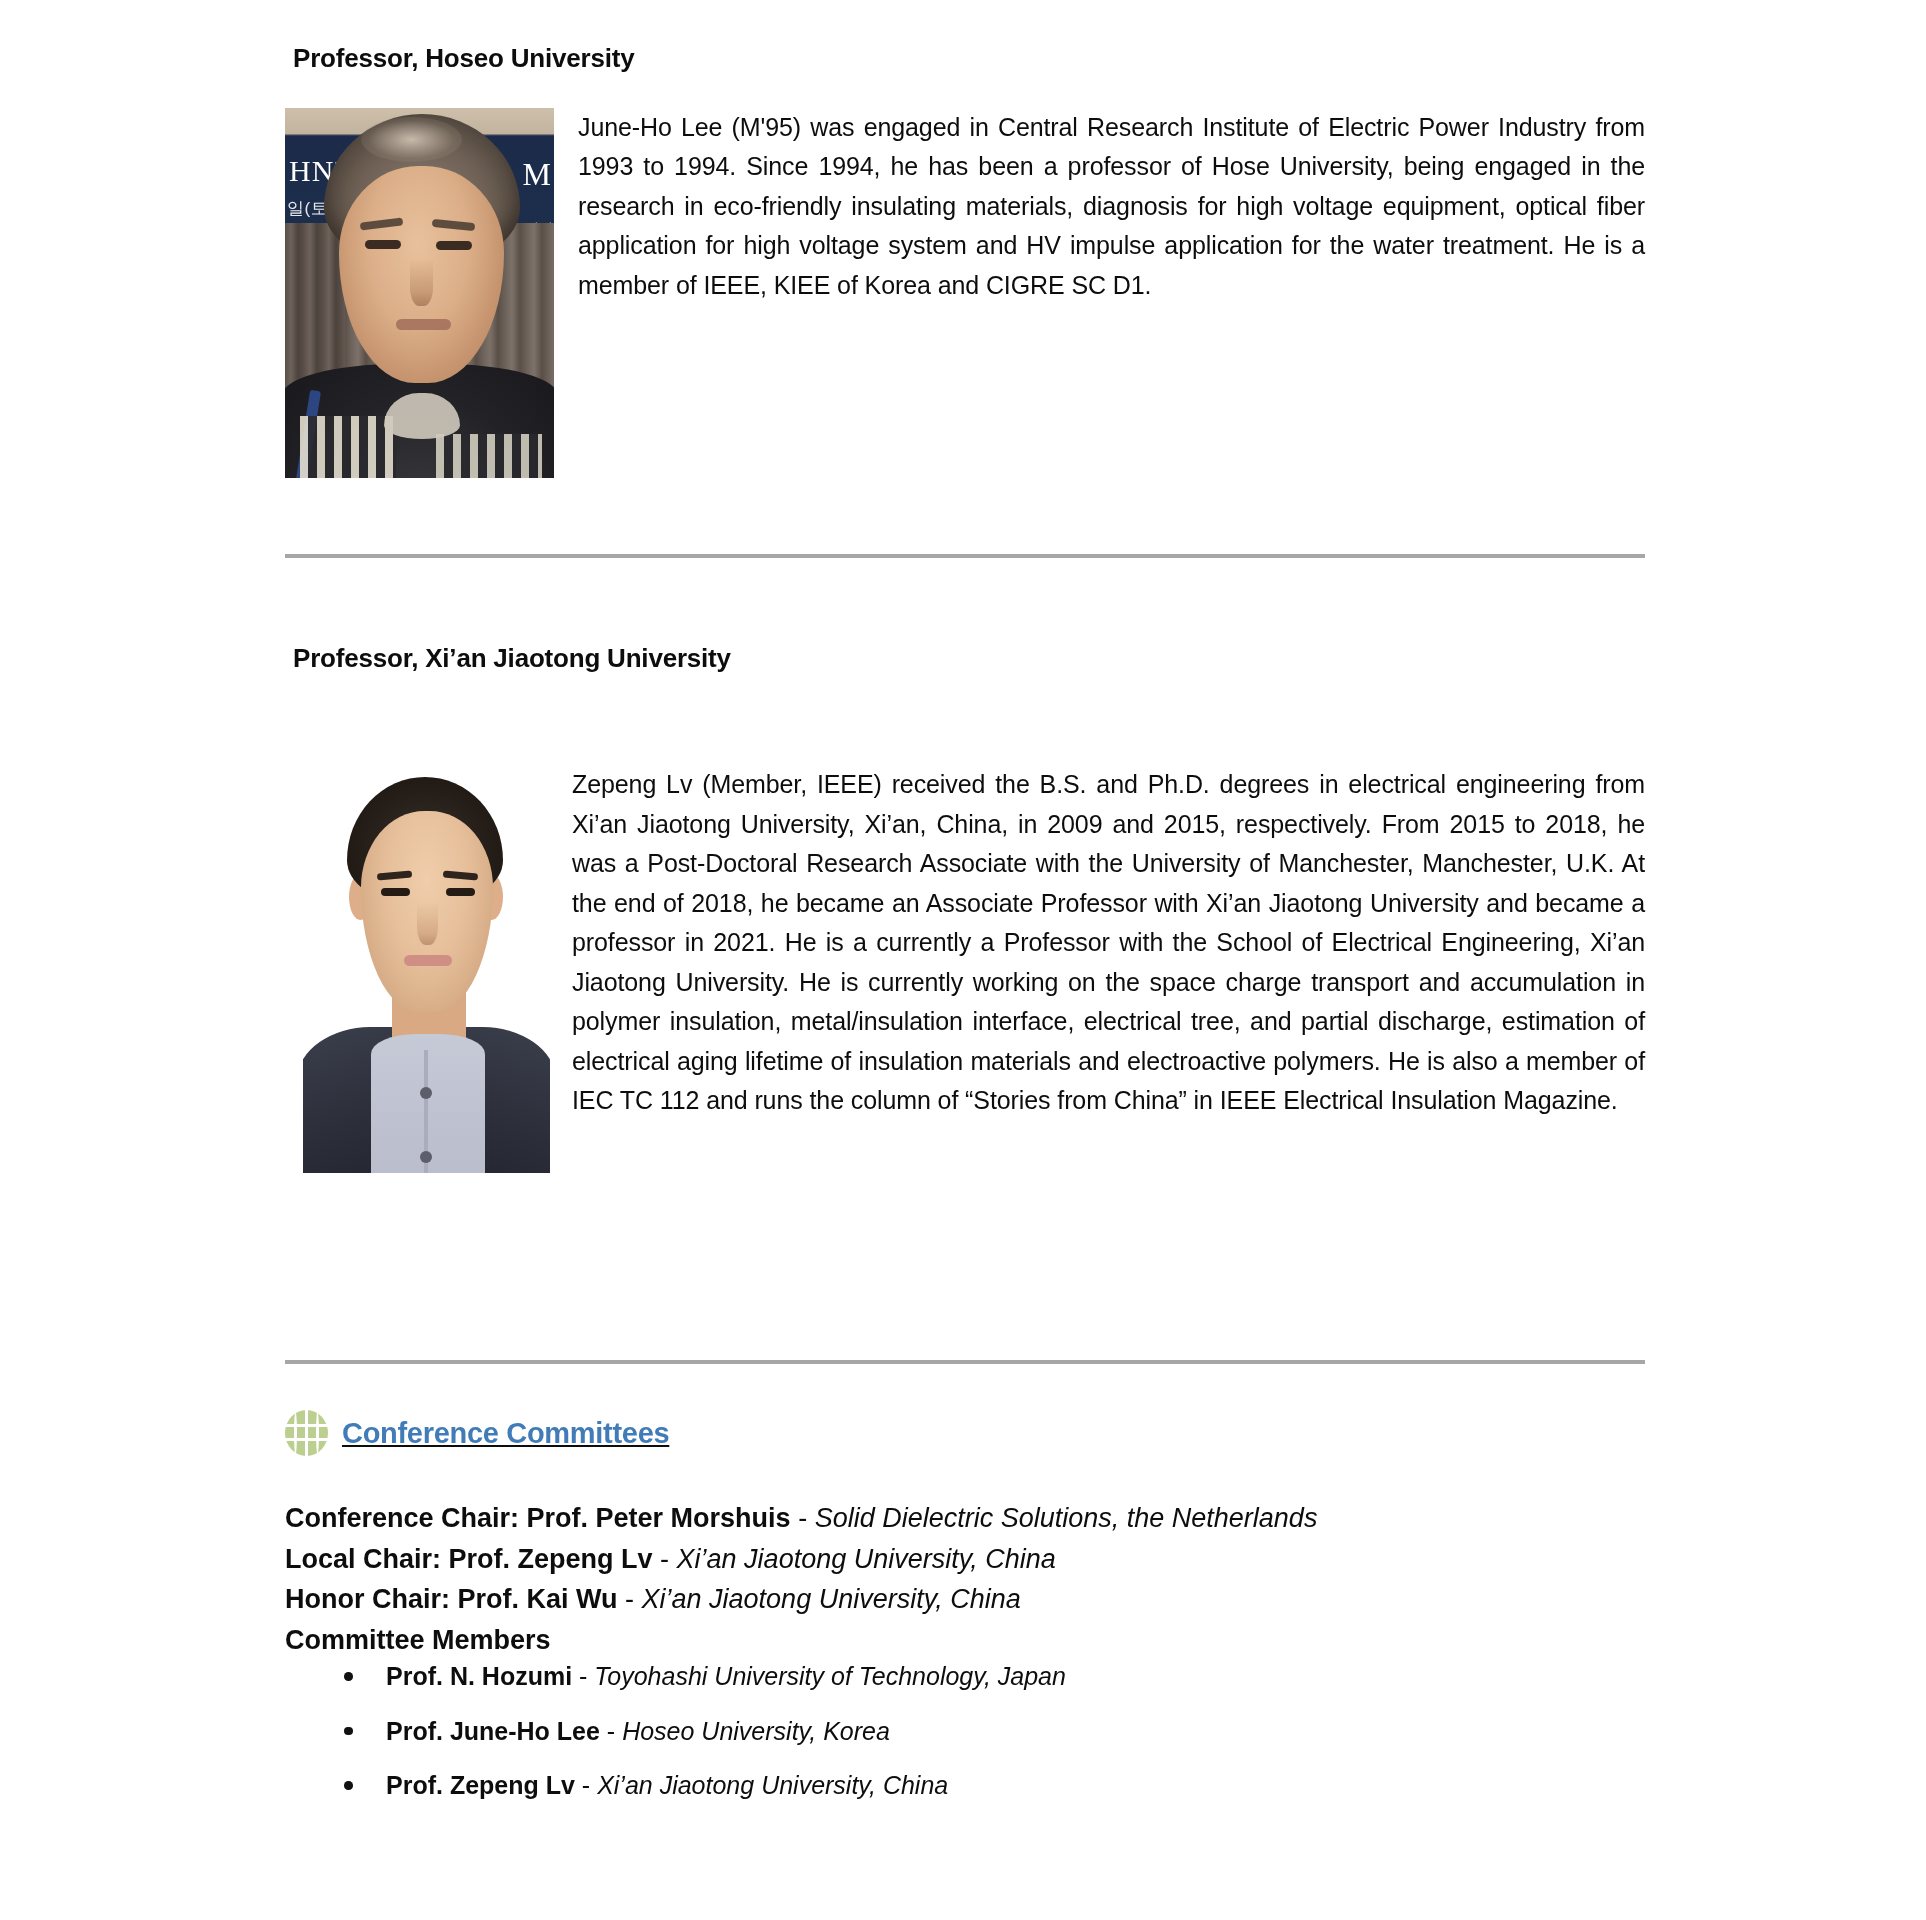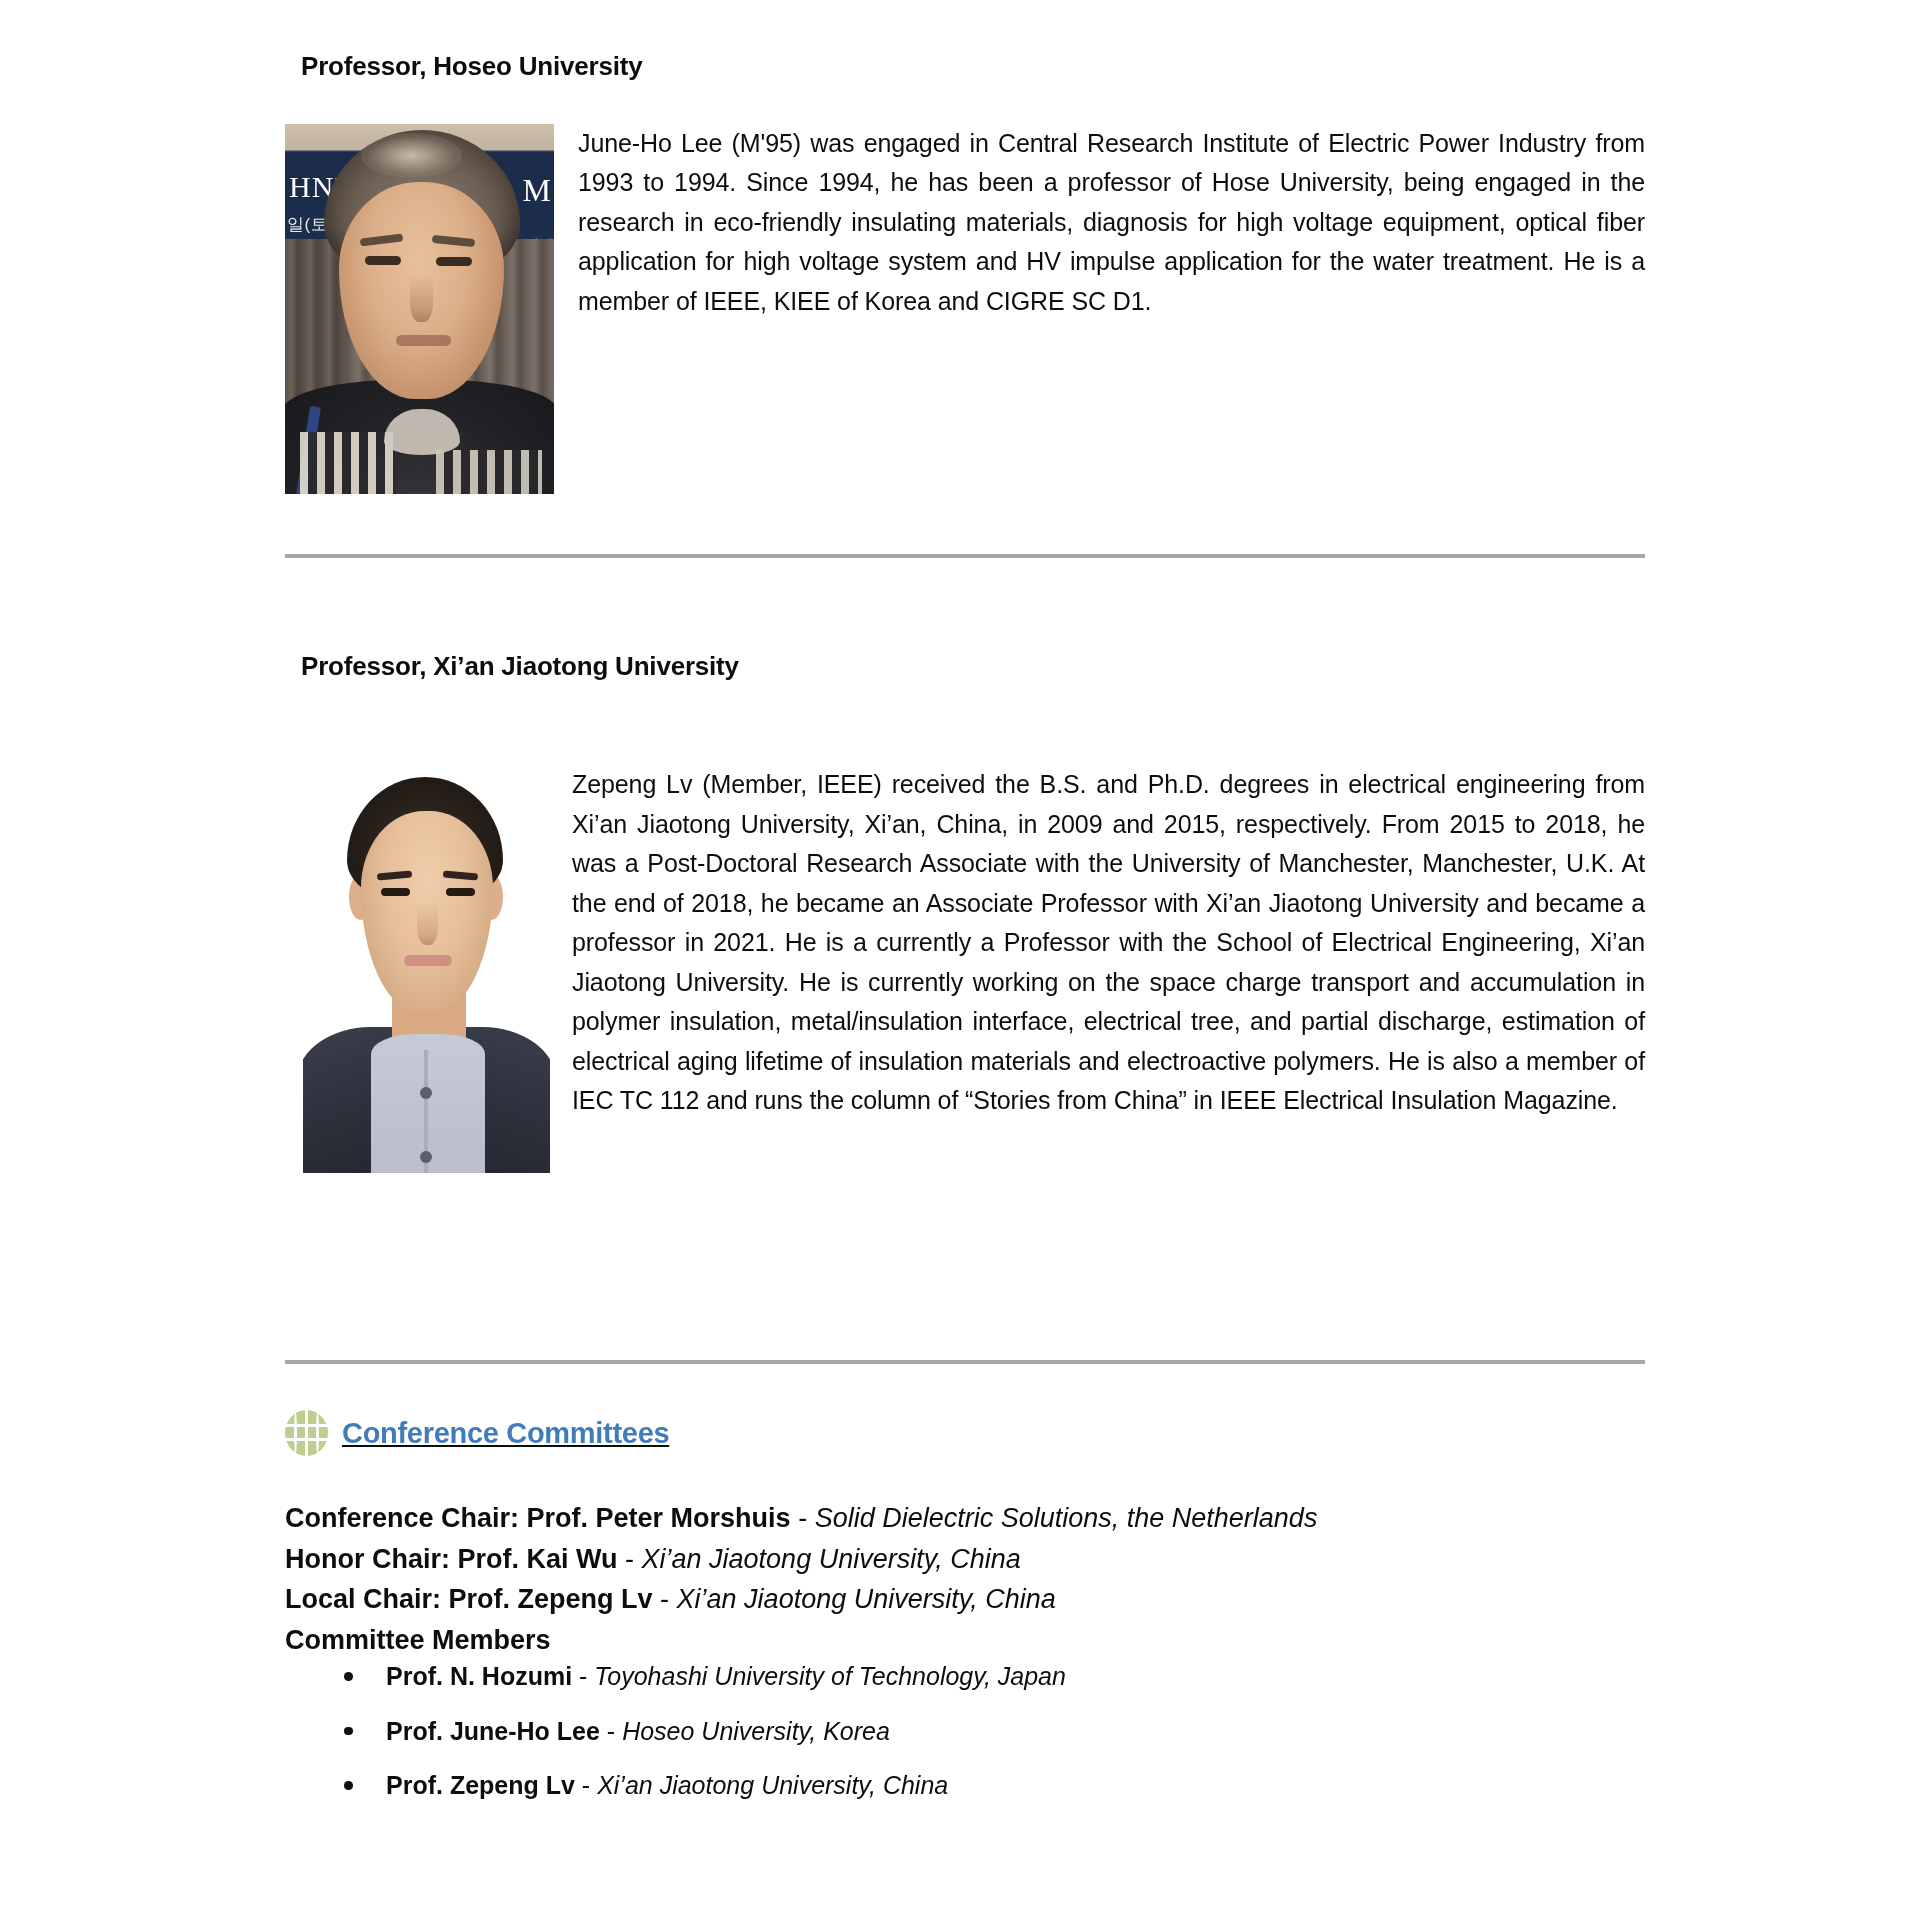--- a/index.html
+++ b/index.html
@@ -29,21 +29,21 @@
     position: absolute;
     left: 285px;
     top: 0;
     width: 1360px;
   }
 
   h3.sub {
     font-size: 26px;
     font-weight: bold;
     line-height: 1.18;
-    margin: 16px;
+    margin: 8px;
     letter-spacing: -0.2px;
   }
 
   p.body {
     font-size: 25px;
     line-height: 1.58;
     text-align: justify;
     margin: 0;
     letter-spacing: -0.1px;
     padding-left: 32px;
@@ -350,24 +350,24 @@
       <span class="gl" style="left:31px;top:2px;  width:3px;  height:42px; border-radius:50%;"></span>
     </span>
     <span class="sec-title">Conference Committees</span>
   </div>
 
   <div class="roles" style="top:1498px;">
     <div class="role-line">
       <b>Conference Chair</b><b>: </b><b>Prof. Peter Morshuis</b><span> - </span><i>Solid Dielectric Solutions, the Netherlands</i>
     </div>
     <div class="role-line">
+      <b>Local Chair</b><b>: </b><b>Prof. Zepeng Lv</b><span> - </span><i>Xi’an Jiaotong University, China</i>
+    </div>
+    <div class="role-line">
       <b>Honor Chair</b><b>: </b><b>Prof. Kai Wu</b><span> - </span><i>Xi’an Jiaotong University, China</i>
-    </div>
-    <div class="role-line">
-      <b>Local Chair</b><b>: </b><b>Prof. Zepeng Lv</b><span> - </span><i>Xi’an Jiaotong University, China</i>
     </div>
     <div class="role-line">
       <b>Committee Members</b>
     </div>
 
     <ul class="members">
       <li>
         <span class="bullet"></span><b>Prof. N. Hozumi</b><span> - </span><i>Toyohashi University of Technology, Japan</i>
       </li>
       <li>

